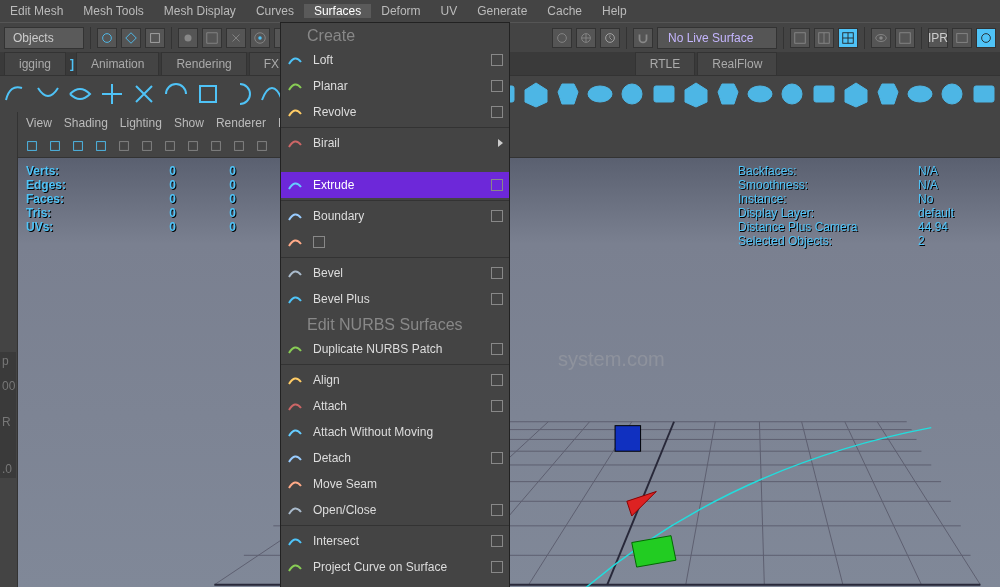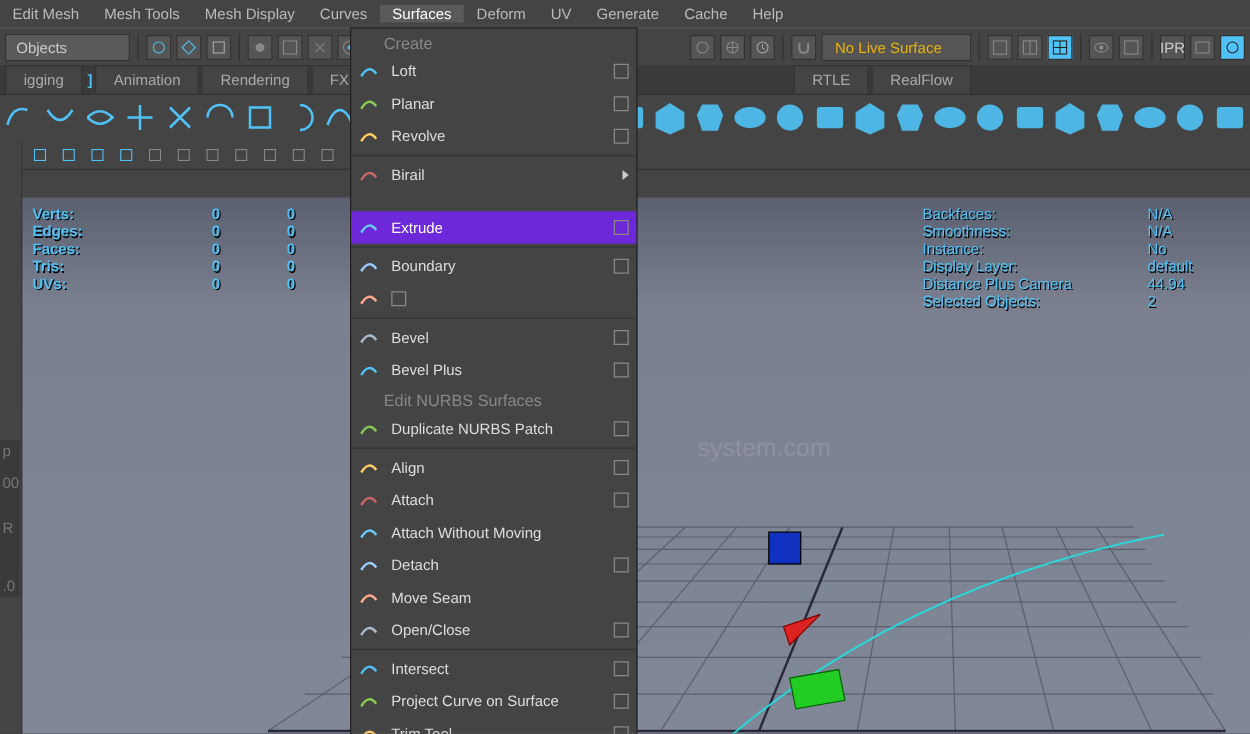--- a/index.html
+++ b/index.html
@@ -1,26 +1,26 @@
 <!DOCTYPE html>
 <html><head>
 <meta charset="utf-8">
 <style>
 * { margin: 0; padding: 0; box-sizing: border-box; font-family: 'Segoe UI', Tahoma, sans-serif; font-size: 12px; }
 body { background: #444444; color: #ccc; width: 1000px; height: 587px; overflow: hidden; position: relative; }
 .menubar { height: 22px; background: #444444; display: flex; align-items: center; color: #bbb; }
 .menubar span { padding: 0 10px; cursor: pointer; }
 .menubar span.active { background: #5a5a5a; color: #fff; }
 .toolbar1 { height: 30px; background: #444444; border-top: 1px solid #555; display: flex; align-items: center; gap: 4px; padding: 0 4px; }
-.toolbar1 .dropdown { background: #5a5a5a; color: #ccc; padding: 3px 20px 3px 8px; border: 1px solid #333; width: 100px; }
+.toolbar1 .dropdown { background: #5a5a5a; color: #ccc; padding: 3px 20px 3px 8px; border: 1px solid #333; width: 80px; }
 .icon-sq { width: 20px; height: 20px; background: #555; border: 1px solid #333; display: inline-flex; align-items: center; justify-content: center; }
 .icon-sq svg { width: 14px; height: 14px; }
 .sep { width: 1px; height: 22px; background: #333; margin: 0 2px; }
 .spacer { flex: 1; }
-.nolive { background: #555; padding: 3px 10px; color: #eab308; border: 1px solid #333; width: 120px; }
+.nolive { background: #555; padding: 3px 10px; color: #c4b5fd; border: 1px solid #333; width: 120px; }
 
 .modetabs { height: 24px; background: #3a3a3a; display: flex; align-items: center; padding-left: 4px; border-bottom: 1px solid #333; }
 .modetabs .tab { padding: 4px 14px; background: #444; color: #aaa; border: 1px solid #333; border-bottom: none; margin-right: 2px; }
 .modetabs .bracket { color: #4fc3f7; font-weight: bold; padding: 0 2px; }
 
 .shelf { height: 36px; background: #444; display: flex; align-items: center; gap: 4px; padding: 0 2px; }
 .shelf .sicon { width: 28px; height: 28px; display: flex; align-items: center; justify-content: center; background: transparent; }
 .bigicon { width: 28px; height: 28px; fill: #4fc3f7; stroke: #4fc3f7; }
 
 .main { display: flex; height: calc(587px - 112px); position: relative; }
@@ -40,21 +40,21 @@
 .hud-right .lbl { width: 180px; }
 .hud-right .val { width: 60px; }
 
 .scene { position: absolute; left: 0; top: 50px; width: 100%; height: 400px; }
 
 .watermark { position: absolute; top: 120px; left: 430px; font-size: 70px; color: #d0d0d0; opacity: .35; font-weight: bold; pointer-events: none; font-family: Arial; }
 .watermark .red { color: #d33; }
 .watermark-sub { position: absolute; top: 190px; left: 540px; font-size: 20px; color: #b0b0b0; opacity: .35; pointer-events: none; }
 
 .dropdown-menu { position: absolute; left: 280px; top: 22px; width: 230px; background: #444; border: 1px solid #222; z-index: 50; padding-bottom: 4px; }
-.dropdown-menu .section { color: #888; padding: 4px 8px 2px 26px; font-size: 13px; }
+.dropdown-menu .section { color: #888; padding: 4px 8px 2px 26px; font-size: 16px; }
 .dropdown-menu .item { display: flex; align-items: center; padding: 3px 6px 3px 4px; color: #ddd; gap: 8px; }
 .dropdown-menu .item.hl { background: #6d28d9; color: #fff; margin-top: 16px; }
 .dropdown-menu .item .mi-icon { width: 20px; height: 20px; display: flex; align-items: center; justify-content: center; }
 .dropdown-menu .item .label { flex: 1; }
 .dropdown-menu .item .chk { width: 12px; height: 12px; border: 1px solid #888; }
 .dropdown-menu .item .arrow { width: 0; height: 0; border-top: 4px solid transparent; border-bottom: 4px solid transparent; border-left: 5px solid #ccc; }
 .dropdown-menu hr { border: none; border-top: 1px solid #333; margin: 2px 0; }
 .smallhist { position: absolute; left: 0; top: 240px; width: 16px; background: #3a3a3a; color: #777; font-size: 10px; padding: 2px; }
 </style>
 </head>
@@ -338,20 +338,28 @@
         <rect x="4" y="6" width="20" height="16" rx="2"></rect>
       </svg>
     </div>
   </div>
 
 <div class="main">
   <div class="leftcol">
     <div class="smallhist"><div>p</div><br><div>00</div><br><br><div>R</div><br><br><br><div>.0</div></div>
   </div>
   <div class="panel">
+    <div class="panel-menu" id="panelmenu">
+        <span>View</span>
+        <span>Shading</span>
+        <span>Lighting</span>
+        <span>Show</span>
+        <span>Renderer</span>
+        <span>Pan</span>
+      </div>
     <div class="panel-tools" id="paneltools">
         <div class="icon-sq" style="background: transparent; border: none;">
           <svg viewBox="0 0 16 16">
             <rect x="3" y="3" width="10" height="10" fill="none" stroke="#4fc3f7"></rect>
           </svg>
         </div>
         <div class="icon-sq" style="background: transparent; border: none;">
           <svg viewBox="0 0 16 16">
             <rect x="3" y="3" width="10" height="10" fill="none" stroke="#4fc3f7"></rect>
           </svg>

